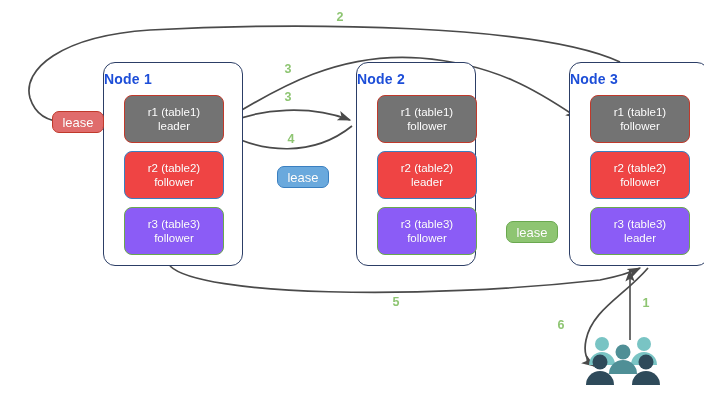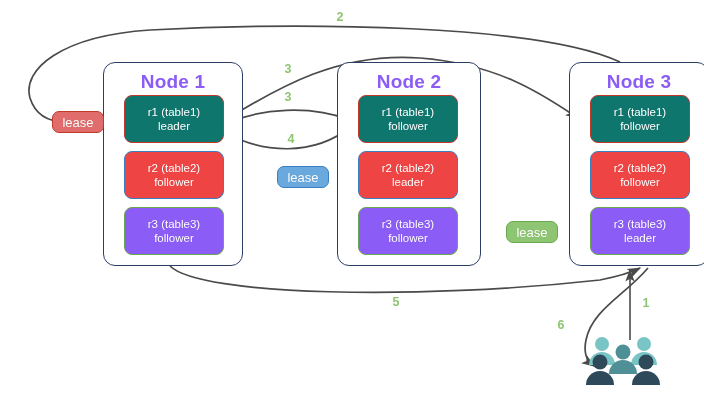--- a/index.html
+++ b/index.html
@@ -17,42 +17,42 @@
   .node-card{
     position:absolute;
     box-sizing:border-box;
     border:1.6px solid #2c3e66;
     border-radius:12px;
     background:#ffffff;
   }
   .node-title{
     position:absolute;
     left:0;right:0;top:8px;
-    text-align:center;
-    font-size:19px;
+    text-align:left;
+    font-size:14px;
     font-weight:bold;
-    color:#8b5cf6;
+    color:#1d4ed8;
     letter-spacing:.2px;
   }
   .replica{
     position:absolute;
     box-sizing:border-box;
     border-radius:8px;
     display:flex;
     flex-direction:column;
     align-items:center;
     justify-content:center;
     color:#ffffff;
     font-size:11.5px;
     line-height:14px;
     text-align:center;
     text-shadow:0 0 1px rgba(0,0,0,.12);
   }
   .replica .l1,.replica .l2{display:block;}
-  .rep-red{background:#0f766e;border:1.4px solid #c0392b;}
+  .rep-red{background:#737373;border:1.4px solid #c0392b;}
   .rep-blue{background:#ef4444;border:1.4px solid #3a7fc0;}
   .rep-green{background:#8b5cf6;border:1.4px solid #6aa84f;}
 
   .lease{
     position:absolute;
     box-sizing:border-box;
     border-radius:7px;
     display:flex;align-items:center;justify-content:center;
     color:#ffffff;
     font-size:13px;
@@ -108,21 +108,21 @@
     <div class="replica rep-blue" style="left:20px;top:88px;width:100px;height:48px;">
       <span class="l1">r2 (table2)</span>
       <span class="l2">follower</span>
     </div>
     <div class="replica rep-green" style="left:20px;top:144px;width:100px;height:48px;">
       <span class="l1">r3 (table3)</span>
       <span class="l2">follower</span>
     </div>
   </div>
 
-  <div class="node-card" style="left:337px;top:62px;width:144px;height:204px;padding-left:36px;">
+  <div class="node-card" style="left:356px;top:62px;width:120px;height:204px;padding-left:36px;">
     <div class="node-title">Node 2</div>
     <div class="replica rep-red" style="left:20px;top:32px;width:100px;height:48px;">
       <span class="l1">r1 (table1)</span>
       <span class="l2">follower</span>
     </div>
     <div class="replica rep-blue" style="left:20px;top:88px;width:100px;height:48px;">
       <span class="l1">r2 (table2)</span>
       <span class="l2">leader</span>
     </div>
     <div class="replica rep-green" style="left:20px;top:144px;width:100px;height:48px;">

